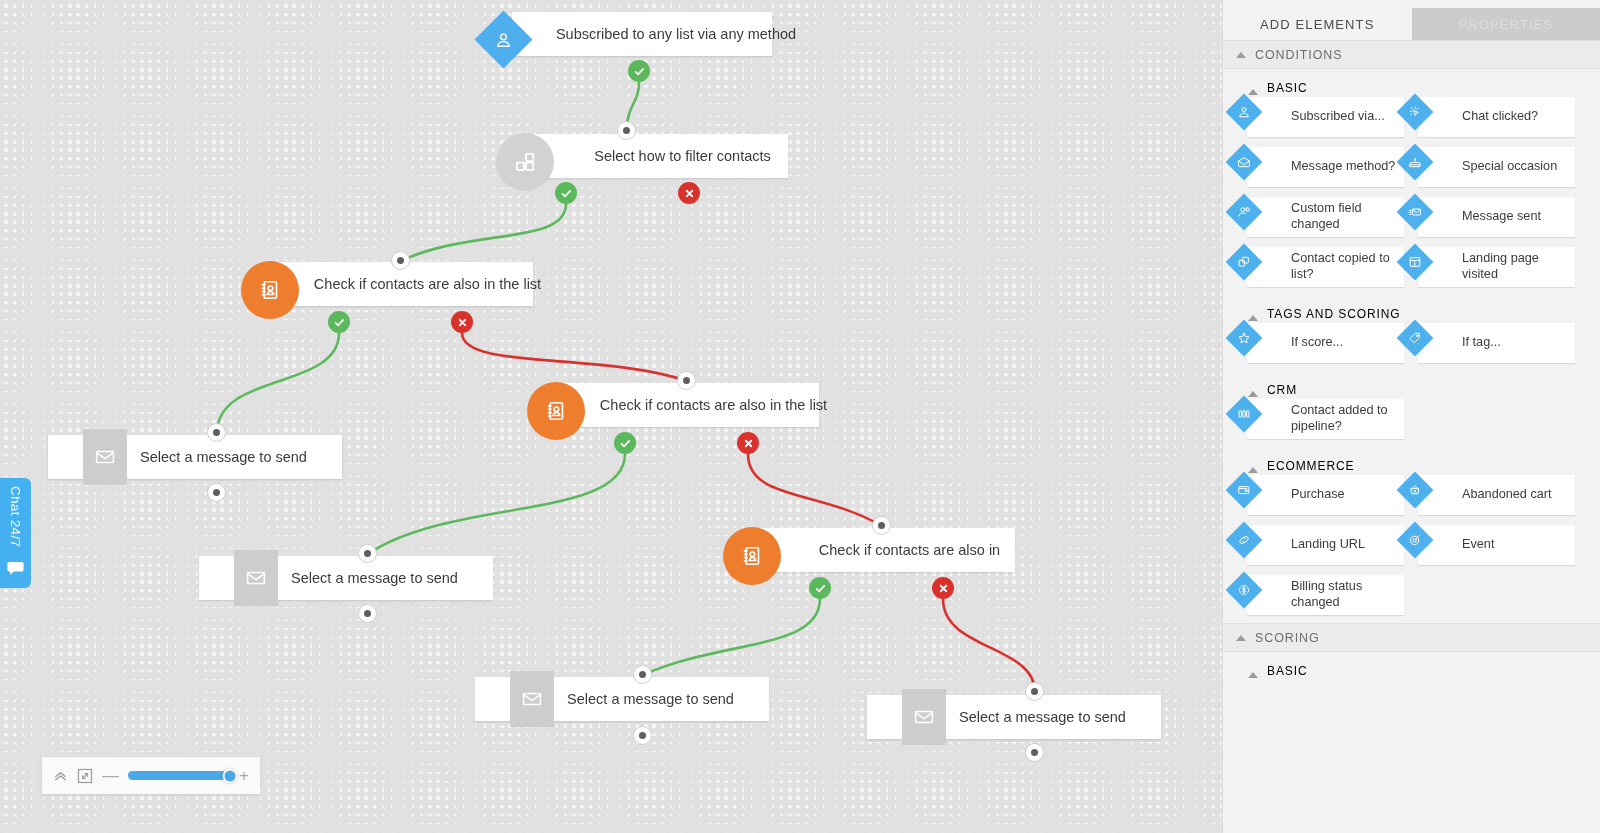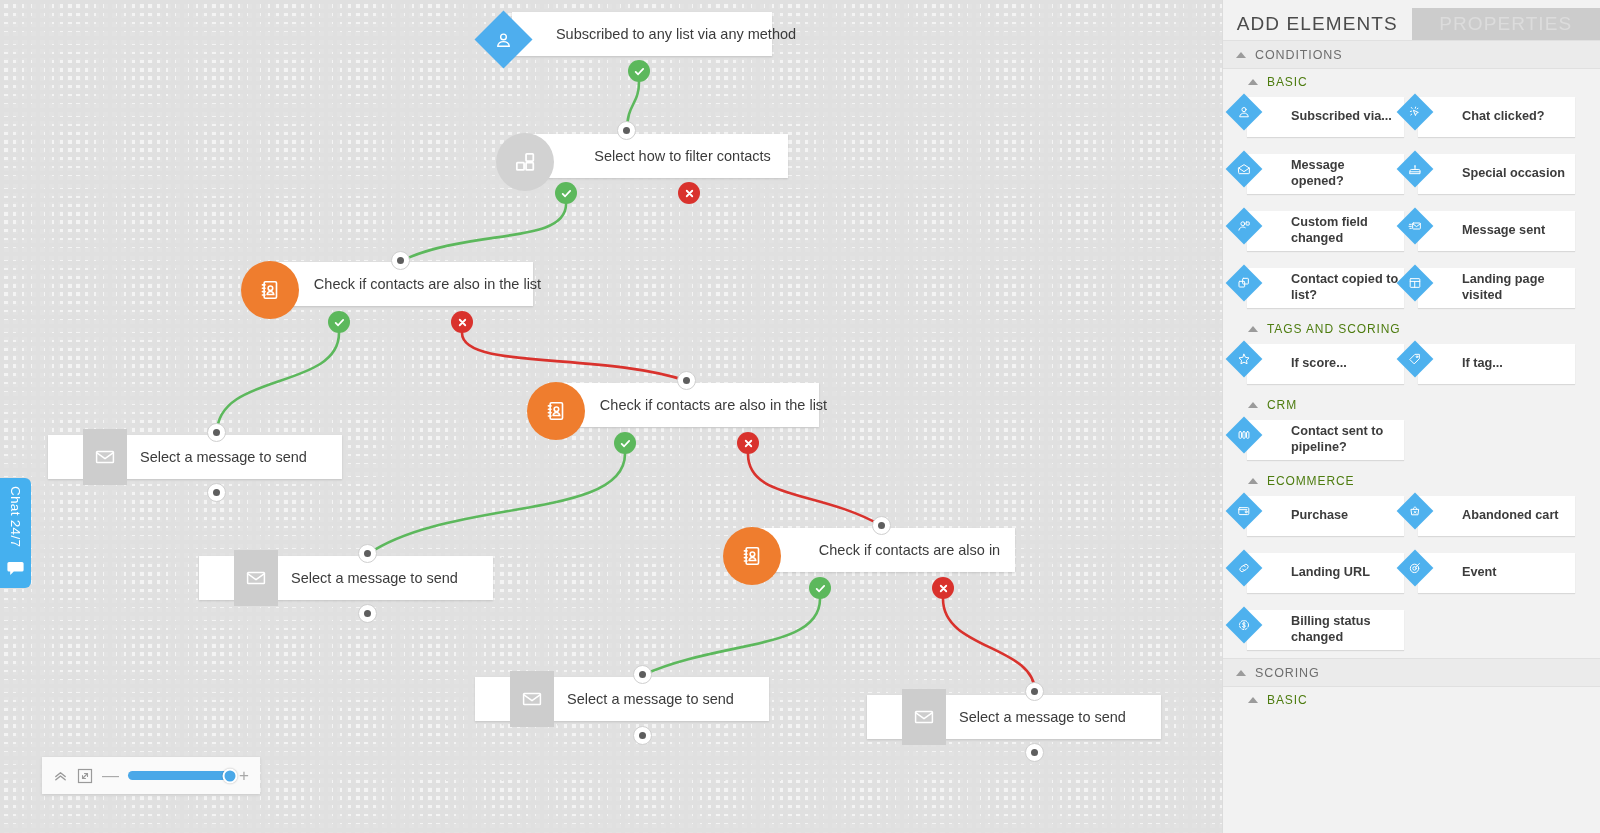--- a/index.html
+++ b/index.html
@@ -161,49 +161,48 @@
   #panel {
     position:absolute; right:0; top:0;
     width: 378px; height: 833px;
     background: #f2f2f2;
     border-left: 1px solid #dcdcdc;
     overflow: hidden;
   }
   #panel-tabs { display:flex; height: 40px; background: #f2f2f2; }
   .ptab {
     flex:1; display:flex; align-items:center; justify-content:center;
-    font-size: 19px; letter-spacing: 1.1px; color:#5a5a5a;
+    font-size: 13px; letter-spacing: 1.1px; color:#5a5a5a;
     cursor:pointer;
     margin-top:8px;
   }
   .ptab.active { background:#f2f2f2; color:#4b4b4b; }
   .ptab.inactive { background:#cccccc; color:#dcdcdc; }
 
   .section-header {
     height: 29px; display:flex; align-items:center;
     padding-left: 13px; gap: 9px;
     background: #ebebeb;
     border-top: 1px solid #e0e0e0;
     border-bottom: 1px solid #e0e0e0;
     font-size: 12.5px; letter-spacing:.9px; color:#6e6e6e;
     cursor: pointer;
   }
   .sub-header {
-    height: 26px; display:flex; align-items:center;
+    height: 26px; display:flex; align-items:flex-end;
     padding-left: 25px; gap: 9px;
-    font-size: 12px; letter-spacing:.9px; color:#4d7c0f;
+    font-size: 12px; letter-spacing:.9px; color:#000000;
     cursor: pointer;
   }
   .caret { width:0;height:0; border-left:5px solid transparent; border-right:5px solid transparent; border-bottom: 6px solid #9b9b9b; }
 
   .tile-grid {
     display:flex; flex-wrap: wrap;
     padding: 2px 8px 8px 24px;
-    gap: 17px 14px;
-    font-weight: bold;
+    gap: 10px 14px;
   }
   .tile {
     position: relative;
     width: 157px; height: 40px;
     background:#fff;
     box-shadow: 0 1px 1px rgba(0,0,0,0.10);
     display:flex; align-items:center;
     padding-left: 44px;
     cursor:pointer;
   }
@@ -450,21 +449,21 @@
           </span>
           <span class="tlabel">Chat clicked?</span>
         </div>
         <div class="tile">
           <span class="tdia">
             <svg width="16" height="16" viewBox="0 0 24 24" fill="none" stroke="#fff" stroke-width="1.5" stroke-linecap="round" stroke-linejoin="round">
               <path d="M4 10.5l8-5 8 5v7.5a1 1 0 0 1-1 1H5a1 1 0 0 1-1-1z"></path>
               <path d="M4 10.5l8 5.5 8-5.5"></path>
             </svg>
           </span>
-          <span class="tlabel">Message opened?</span>
+          <span class="tlabel">Message method?</span>
         </div>
         <div class="tile">
           <span class="tdia">
             <svg width="16" height="16" viewBox="0 0 24 24" fill="none" stroke="#fff" stroke-width="1.5" stroke-linecap="round" stroke-linejoin="round">
               <path d="M4.5 19h15v-4.5c0-1-.8-1.8-1.8-1.8H6.3c-1 0-1.8.8-1.8 1.8z"></path>
               <path d="M12 12.7V9.5"></path>
               <path d="M12 8.6c.6-.7.6-1.4 0-2.2-.6.8-.6 1.5 0 2.2z"></path>
               <path d="M4.5 16.2h15"></path>
             </svg>
           </span>
@@ -538,21 +537,21 @@
       </div>
       <div class="tile-grid">
         <div class="tile">
           <span class="tdia">
             <svg width="16" height="16" viewBox="0 0 24 24" fill="none" stroke="#fff" stroke-width="1.5" stroke-linecap="round" stroke-linejoin="round">
               <rect x="4.6" y="7" width="3.6" height="10" rx="1.6"></rect>
               <rect x="10.2" y="7" width="3.6" height="10" rx="1.6"></rect>
               <rect x="15.8" y="7" width="3.6" height="10" rx="1.6"></rect>
             </svg>
           </span>
-          <span class="tlabel">Contact sent to pipeline?</span>
+          <span class="tlabel">Contact added to pipeline?</span>
         </div>
       </div>
       <div class="sub-header">
         <span class="caret"></span>
         <span>ECOMMERCE</span>
       </div>
       <div class="tile-grid">
         <div class="tile">
           <span class="tdia">
             <svg width="16" height="16" viewBox="0 0 24 24" fill="none" stroke="#fff" stroke-width="1.5" stroke-linecap="round" stroke-linejoin="round">

